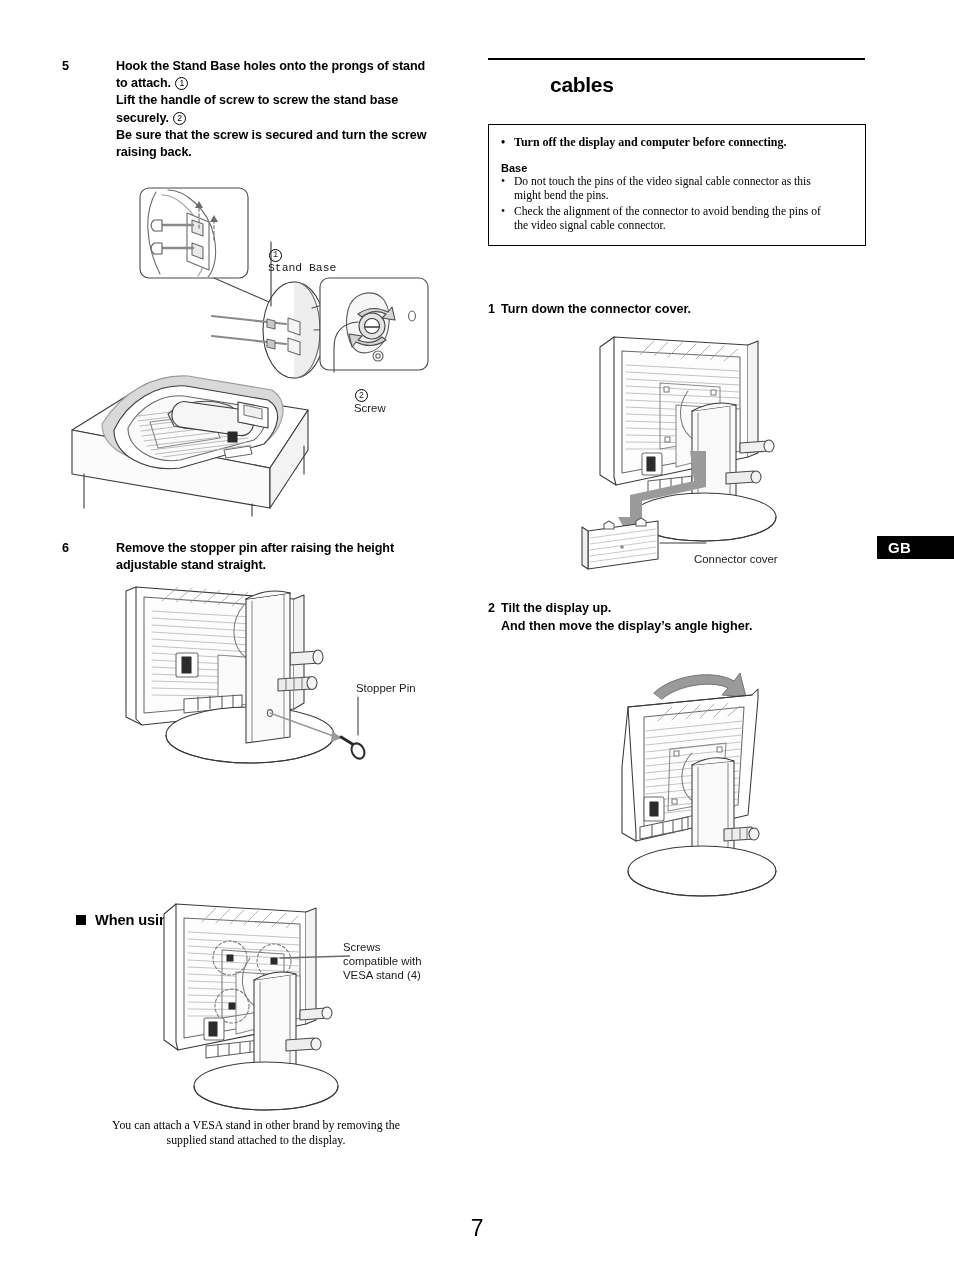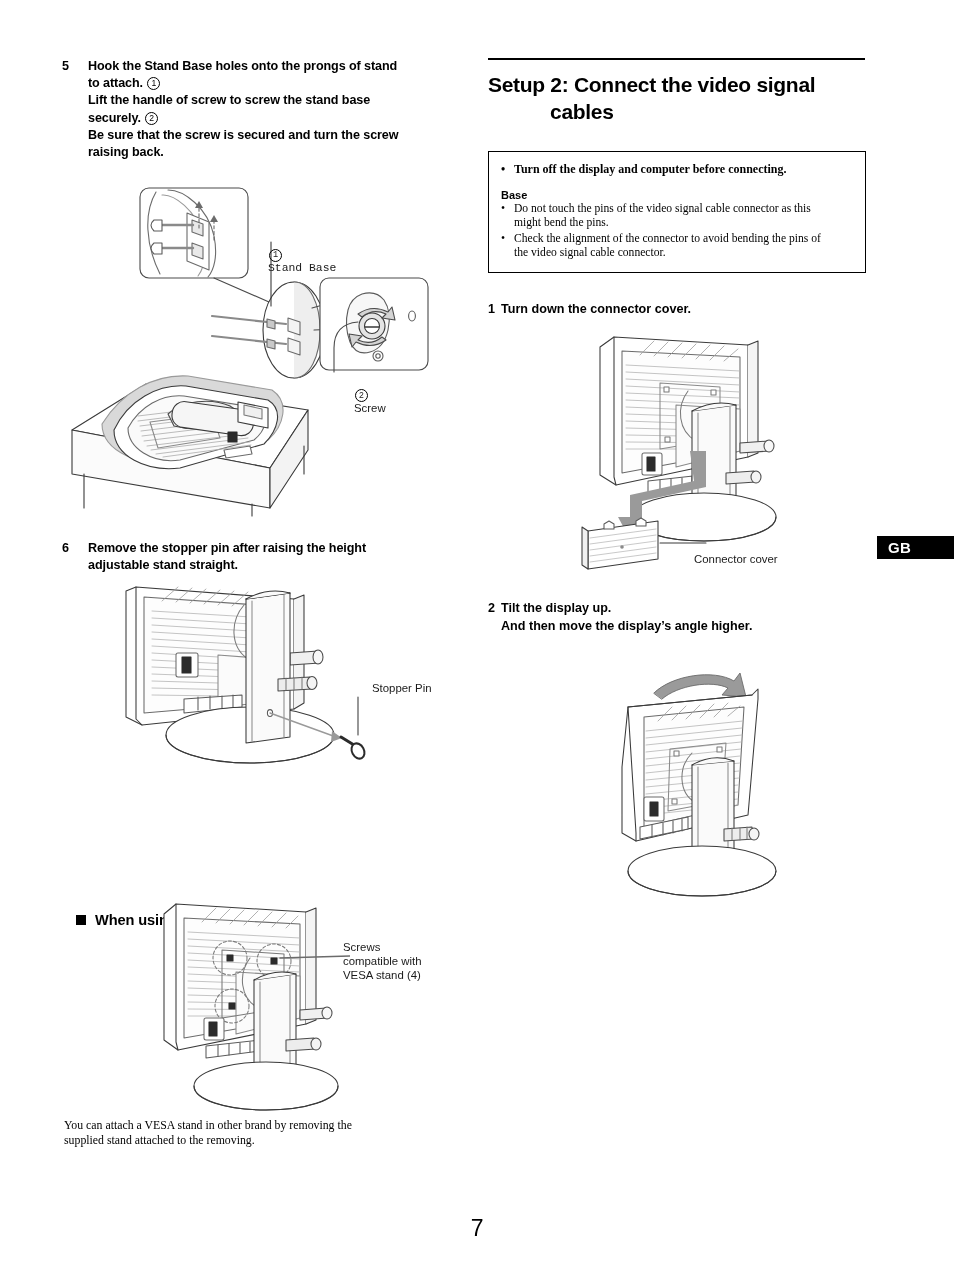--- a/index.html
+++ b/index.html
@@ -46,20 +46,21 @@
     font-size: 12.6px;
     line-height: 17.2px;
     width: 26px;
     flex: 0 0 26px;
   }
   .step-body {
     font-weight: bold;
     font-size: 12.6px;
     line-height: 17.2px;
     letter-spacing: -0.1px;
+    margin-left: 28px;
   }
   .step-body .ln { display: block; }
 
   .circnum {
     display: inline-block;
     border: 1.1px solid #000;
     border-radius: 50%;
     width: 11px;
     height: 11px;
     line-height: 10px;
@@ -134,20 +135,21 @@
   }
   .note-text {
     font-family: "Liberation Serif", serif;
     font-size: 11.8px;
     line-height: 14.8px;
   }
   .body-text {
     font-family: "Liberation Serif", serif;
     font-size: 11.8px;
     line-height: 15.4px;
+    text-align: center;
   }
 
   
   .sec-head {
     display: flex;
     align-items: center;
     font-size: 14.6px;
     font-weight: bold;
     letter-spacing: -0.1px;
   }
@@ -413,21 +415,21 @@
       <path d="M152 128 L218 152" stroke="#9a9a9a" stroke-width="1.4"></path>
       <path d="M214 146 l10 7 -11 4 z" fill="#9a9a9a" stroke="none"></path>
 
       <path d="M223 152 L236 160" stroke="#2b2b2b" stroke-width="3"></path>
       <ellipse cx="240" cy="166" rx="6" ry="8" transform="rotate(-28 240 166)" fill="#fff" stroke="#2b2b2b" stroke-width="2"></ellipse>
 
       <path d="M240 112 L240 150" stroke="#3a3a3a"></path>
     </svg>
   </div>
 
-  <div class="fig-label" style="left:356px; top:682px;margin-left:16px;">Stopper Pin</div>
+  <div class="fig-label" style="left:356px; top:682px;">Stopper Pin</div>
 
 
   <div class="sec-head" style="position:absolute; left:64px; top:912px;margin-left:12px;">
     <span class="sq"></span>
     <span>When using VESA Stand</span>
   </div>
 
   <div class="figure" style="left:150px; top:898px;">
     <svg width="200" height="215" viewBox="0 0 200 215" fill="none" stroke="#231f20" stroke-width="1.05" stroke-linejoin="round" stroke-linecap="round">
 
@@ -511,27 +513,26 @@
       <path d="M130 60 L200 58" stroke="#6b6b6b" stroke-width="1.6"></path>
     </svg>
   </div>
 
   <div class="fig-label" style="left:343px; top:940px; line-height:14px;">Screws
 compatible with
 VESA stand (4)</div>
 
   <div class="body-text" style="position:absolute; left:64px; top:1118px; width:384px;">
     <span style="display:block">You can attach a VESA stand in other brand by removing the</span>
-    <span style="display:block">supplied stand attached to the removing.</span>
+    <span style="display:block">supplied stand attached to the display.</span>
   </div>
 
   <div class="col-right">
     <div class="rule-top"></div>
     <div class="setup-title">
-      <span>Setup 2: Connect the video signal</span>
       <span class="l2">cables</span>
     </div>
 
     <div class="caution-box">
       <div class="caution-lead">
         <span class="bullet">•</span>
         <span>Turn off the display and computer before connecting.</span>
       </div>
       <div class="notes-head">Base</div>
       <div class="note-li">

